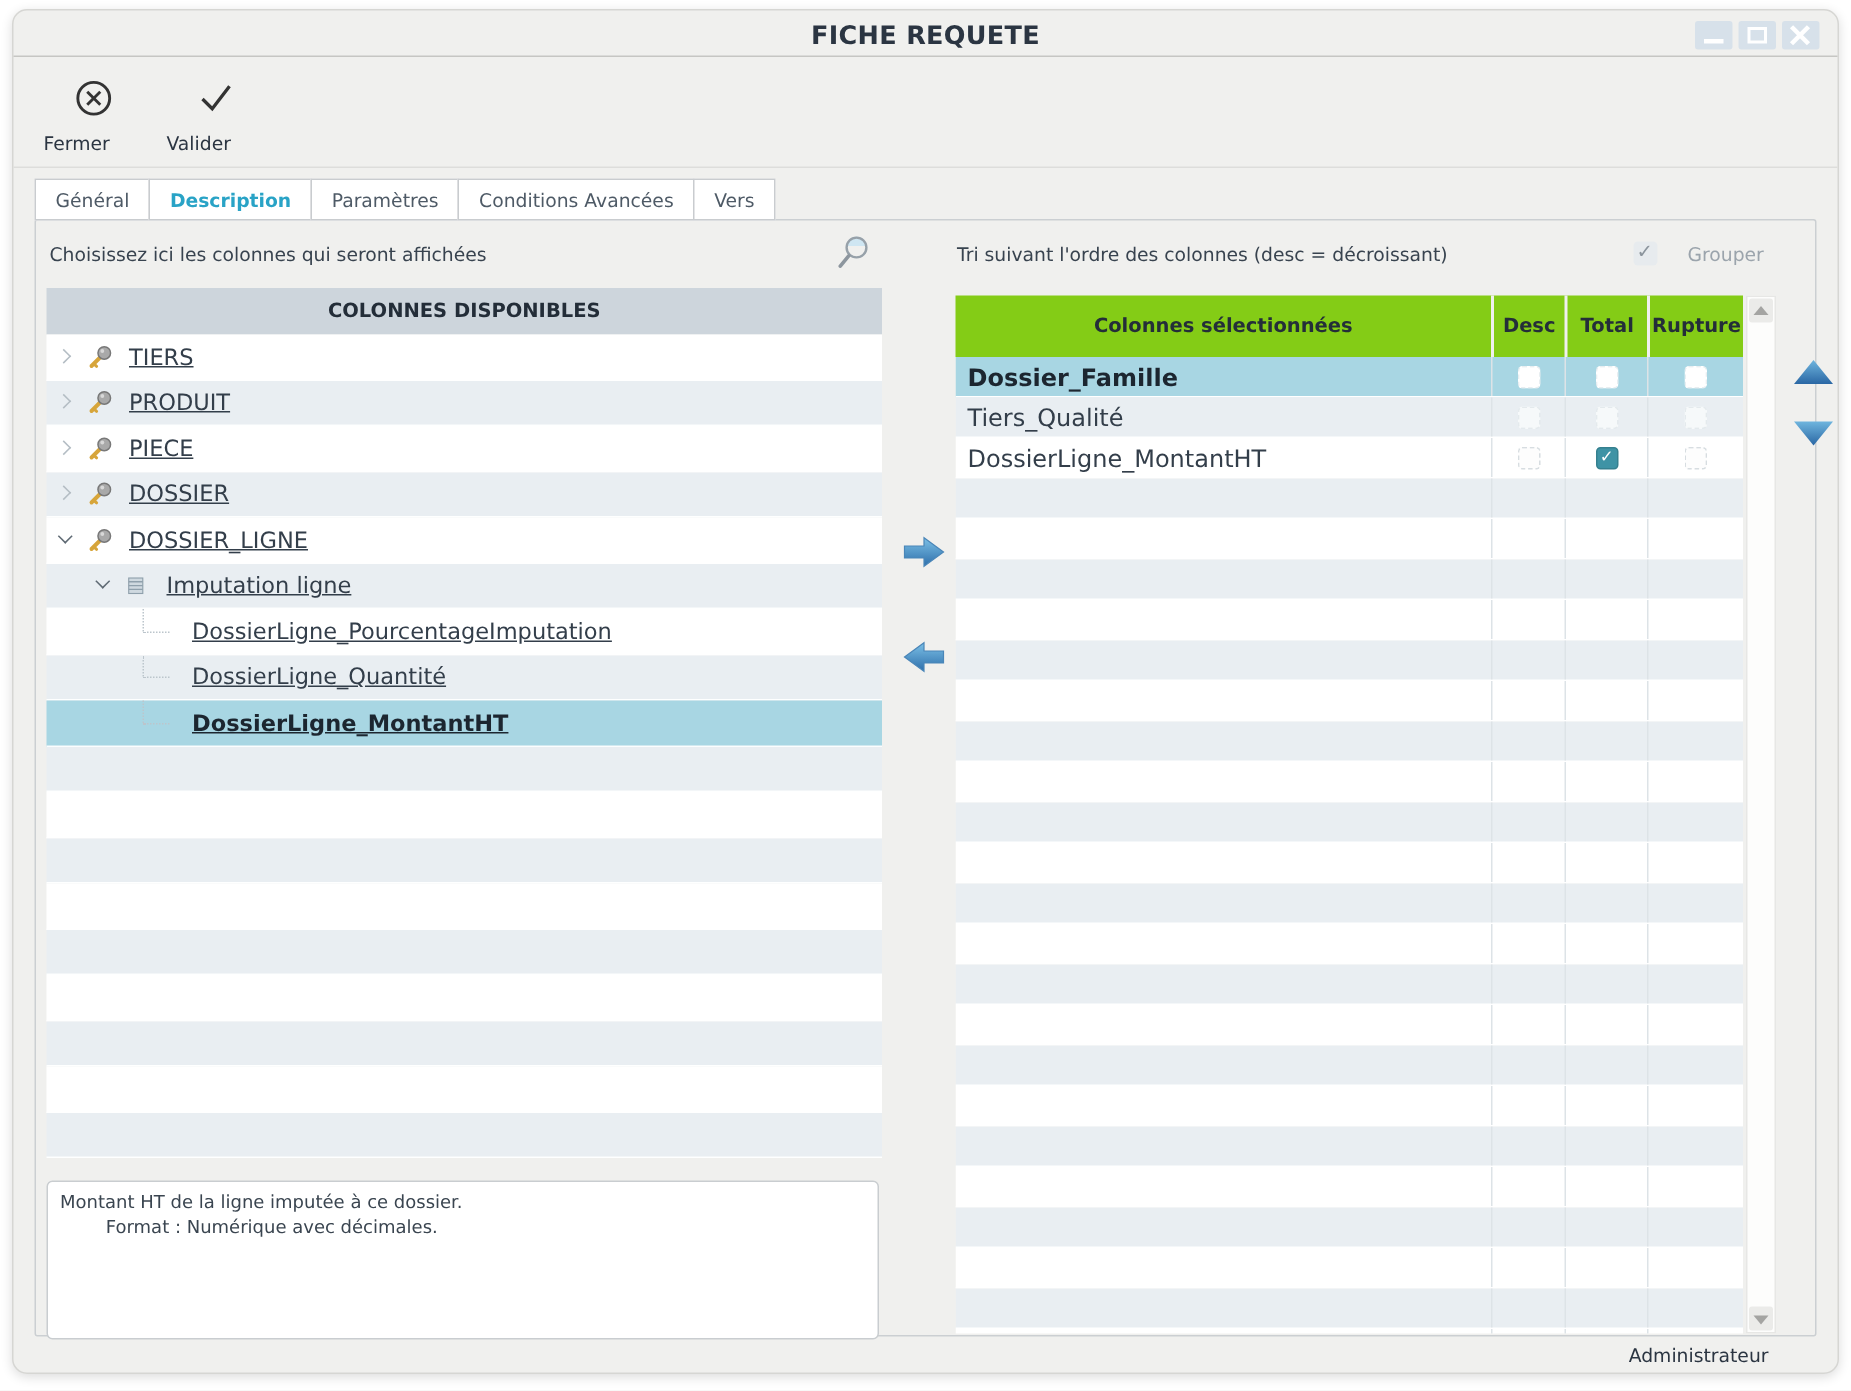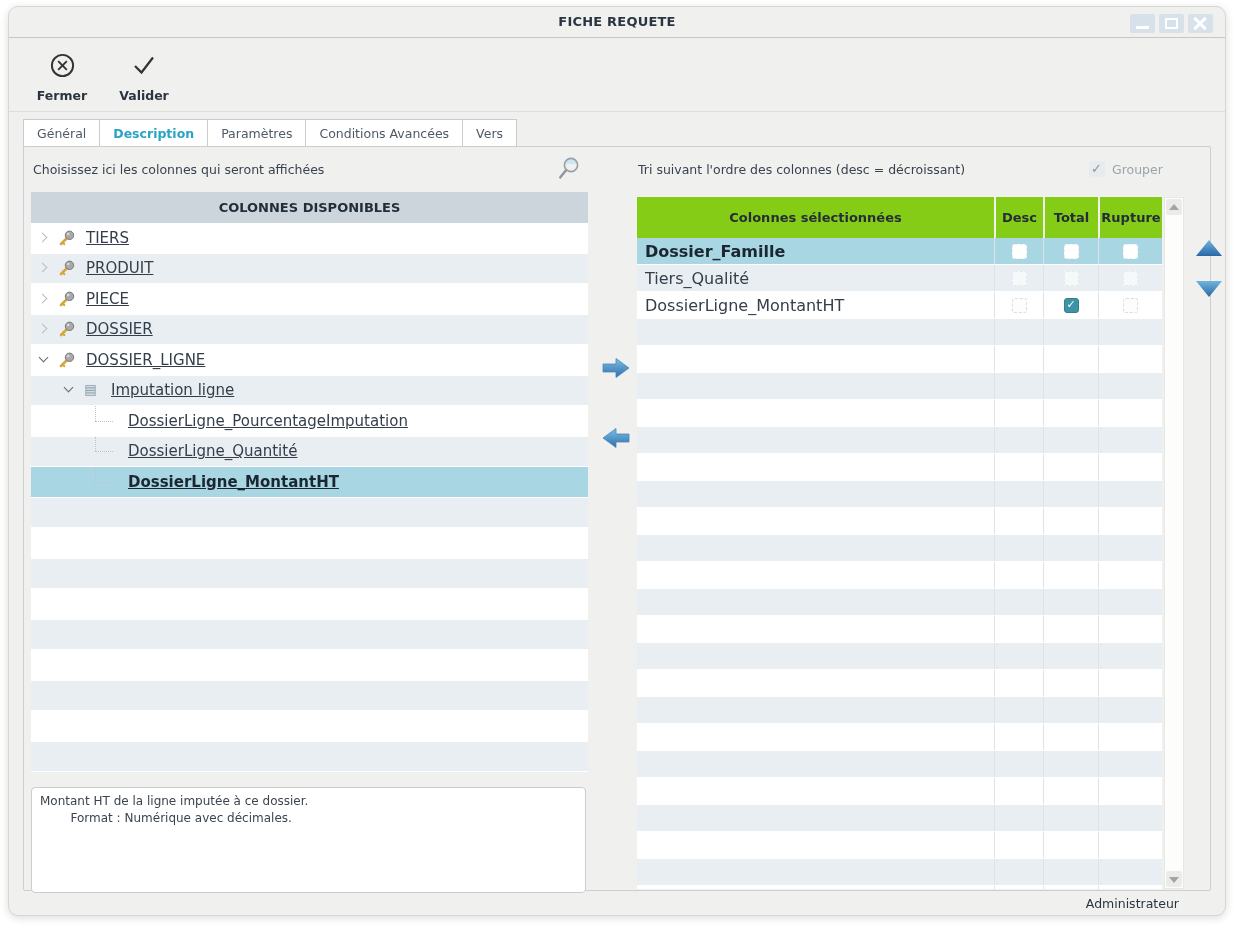--- a/index.html
+++ b/index.html
@@ -8,31 +8,31 @@
     background:#ffffff;
     font-family:"DejaVu Sans","Liberation Sans",sans-serif;
   }
   .window {
     position:absolute; left:8px; top:6px; width:1218px; height:910px;
     background:#f0f0ee; border:1px solid #d6d6d3; border-radius:10px;
     box-shadow:0 2px 8px rgba(0,0,0,.14); box-sizing:border-box;
   }
   
   .titlebar { position:absolute; left:0; top:0; right:0; height:30px; border-bottom:1px solid #c6c6c3; }
-  .title { position:absolute; left:0; right:0; top:7px; text-align:center; font-weight:bold; font-size:13px; color:#2b3542; letter-spacing:.2px; }
+  .title { position:absolute; left:0; right:0; top:7px; text-align:center; font-weight:bold; font-size:17px; color:#2b3542; letter-spacing:.2px; }
   .winbtns { position:absolute; right:12px; top:7px; display:flex; gap:4px; }
   .winbtn { width:25px; height:19px; background:#d7e1ea; border-radius:2px; position:relative; cursor:pointer; }
   .winbtn.min::after { content:''; position:absolute; left:6px; right:6px; bottom:4px; height:3px; background:#fff; }
   .winbtn.max::after { content:''; position:absolute; left:6px; top:4px; width:9px; height:7px; border:2.5px solid #fff; }
   .winbtn.cls::before,.winbtn.cls::after { content:''; position:absolute; left:4px; top:8px; width:16px; height:3px; background:#fff; }
   .winbtn.cls::before { transform:rotate(45deg); }
   .winbtn.cls::after  { transform:rotate(-45deg); }
   
   .toolbar { position:absolute; left:0; top:31px; right:0; height:73px; border-bottom:1px solid #dddddb; }
-  .toolbtn { position:absolute; top:9px; width:66px; text-align:center; cursor:pointer;font-weight:bold; }
+  .toolbtn { position:absolute; top:9px; width:66px; cursor:pointer; }
   .toolbtn .icw { height:36px; display:flex; align-items:center; justify-content:center; }
   .toolbtn .tlab { font-size:12.5px; color:#2b3542; margin-top:5px; }
   .toolbtn.fermer { left:20px; } .toolbtn.valider { left:102px; }
   
   .tabstrip { position:absolute; left:14px; top:112px; display:flex; z-index:3; }
   .tab { height:28px; line-height:27px; padding:0 13px; background:#fff; border:1px solid #c9cccf;
          margin-right:-1px; font-size:12.5px; color:#4e5a66; cursor:pointer; box-sizing:border-box; }
   .tab.active { color:#29a3c6; font-weight:bold; }
   
   .content { position:absolute; left:14px; right:14px; top:139px; bottom:24px; border:1px solid #cbcfd2; border-radius:2px; }
@@ -58,21 +58,21 @@
   .ticn { width:19px; flex:0 0 19px; margin-right:9px; display:flex; align-items:center; }
   .tlbl { font-size:15px; color:#333e4a; white-space:nowrap;text-decoration:underline; }
   .descbox { position:absolute; left:22px; top:780px; width:555px; height:106px; background:#fff;
              border:1px solid #c9cdd0; border-radius:4px; box-sizing:border-box; padding:5px 8px;
              font-size:12px; color:#3a4550; white-space:pre-wrap; line-height:1.45; }
   
   .xfer { position:absolute; left:592px; width:32px; height:26px; cursor:pointer; }
   .xfer.right { top:349px; } .xfer.left { top:419px; }
   
   .rinstr { position:absolute; left:629px; top:155px; font-size:12.5px; color:#38434f; }
-  .grouper { position:absolute; left:1080px; top:154px; display:flex; align-items:center; gap:7px; }
+  .grouper { position:absolute; left:1080px; top:154px; display:flex; align-items:center; gap:20px; }
   .gchk { width:16px; height:16px; background:#e7ebee; border-radius:3px; position:relative; }
   .gchk::after { content:'\2713'; position:absolute; left:2px; top:0; font-size:13px; font-weight:bold; color:#8b949c; }
   .glab { font-size:12.5px; color:#9ba4ac; }
   .rheader { position:absolute; left:628px; top:190px; width:525px; height:41px; background:#84cc16; display:flex; }
   .hc { display:flex; align-items:center; justify-content:center; font-weight:bold; font-size:13px;
         color:#242e39; box-sizing:border-box; overflow:hidden; white-space:nowrap; }
   .hc + .hc { border-left:2px solid #f0f0ee; }
   .h0{width:357px;} .h1{width:49px;} .h2{width:55px;} .h3{width:64px;}
   .rbody { position:absolute; left:628px; top:231px; width:525px; height:651px; overflow:hidden; }
   .rrow { display:flex; height:27px; box-sizing:border-box; border-bottom:1px solid #fff; background:#fff; }

